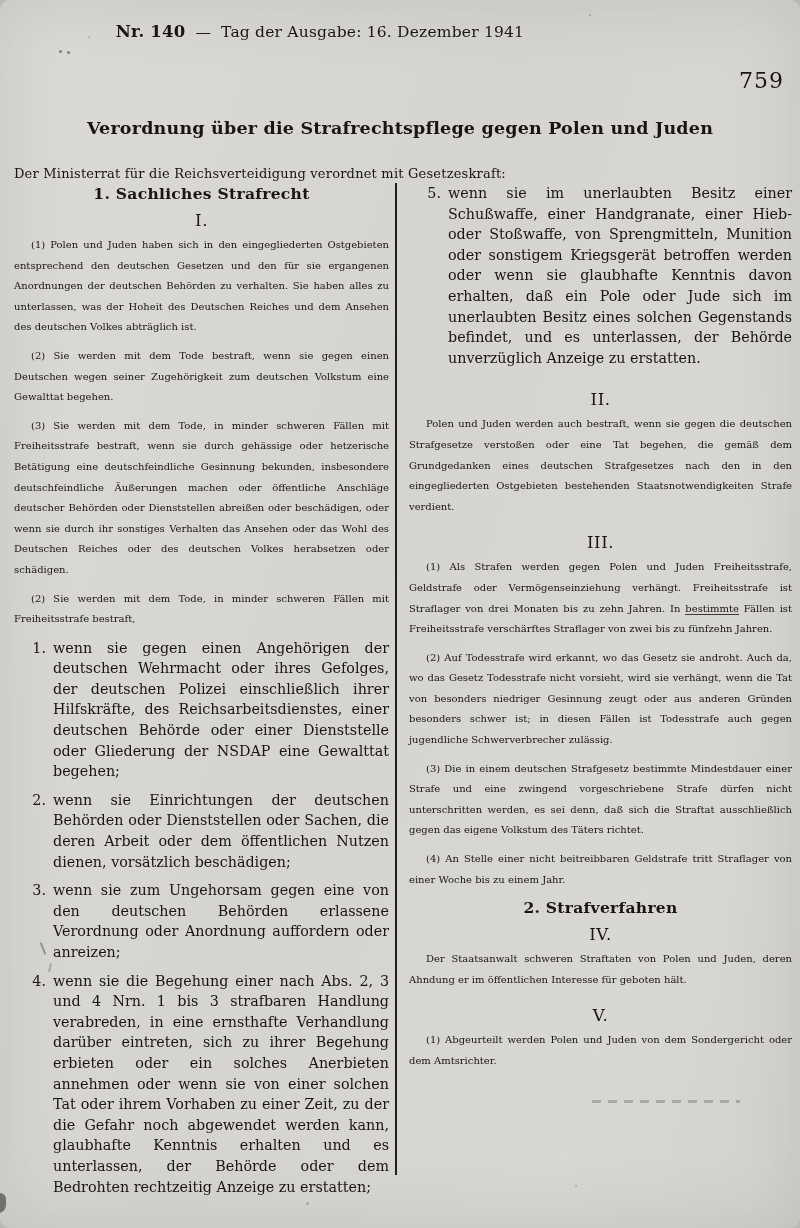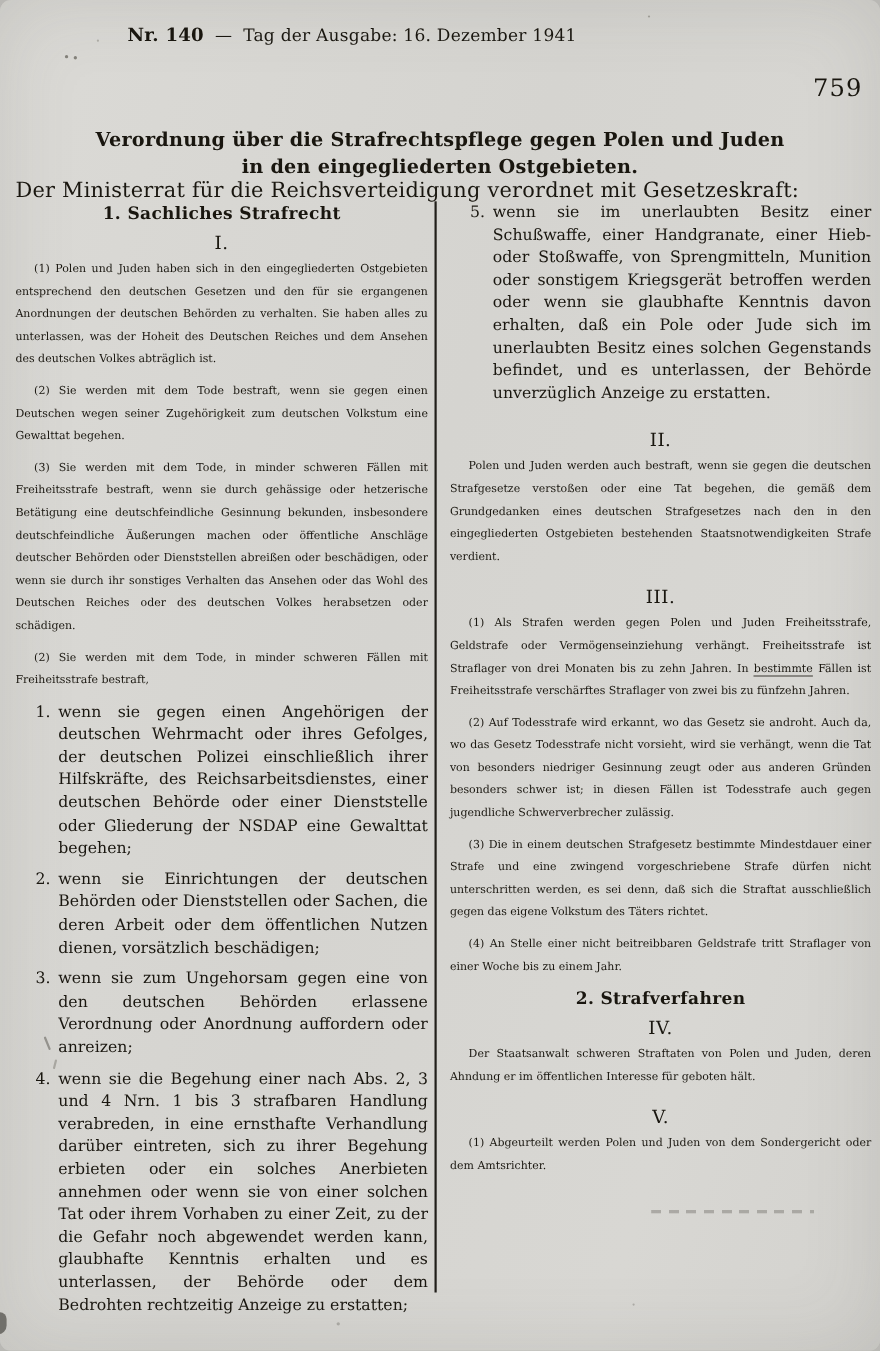--- a/index.html
+++ b/index.html
@@ -29,22 +29,22 @@
   .page-number {
     position: absolute; top: 20px; right: 16px;
     font-weight: normal; font-size: 22px; letter-spacing: 1px; margin-top: 48px;
   }
   
   .title-block { position: absolute; top: 69px; left: 0; width: 100%; text-align: center; margin-top: 48px; }
   .title-line  { font-weight: bold; font-size: 17.5px; line-height: 23.5px; letter-spacing: 0.2px; }
   .title-date  { font-weight: bold; font-size: 16px; margin-top: 8px; }
   
   .intro {
-    position: absolute; top: 143px; left: 14px; right: 12px;
-    font-size: 19px; letter-spacing: 0.2px;
+    position: absolute; top: 153px; left: 14px; right: 12px;
+    font-size: 13px; letter-spacing: 0.2px;
   }
   
   .columns { position: absolute; top: 181px; left: 14px; right: 8px; display: flex; align-items: flex-start; }
   .col { width: 375px; }
   .col-right { flex: 1; padding-left: 8px; }
   .divider { width: 2px; height: 992px; background: #211f1a; margin: 2px 4px 0 6px; }
 
   .sec-head { text-align: center; font-weight: bold; font-size: 15.5px; margin: 3px 0 2px; letter-spacing: 0.3px; }
   .artnum   { text-align: center; font-size: 16.5px; margin: 8px 0 4px; letter-spacing: 0.5px; }
   .para {
@@ -88,21 +88,20 @@
 
 <div class="page">
 
   <div class="header-line">
     <span class="issue-no">Nr. 140</span><span class="header-dash">—</span><span>Tag der Ausgabe: 16. Dezember 1941</span>
   </div>
   <div class="page-number">759</div>
 
   <div class="title-block">
     <div class="title-line">Verordnung über die Strafrechtspflege gegen Polen und Juden</div>
-    <div class="title-line">in den eingegliederten Ostgebieten.</div>
   </div>
 
   <p class="intro">Der Ministerrat für die Reichsverteidigung verordnet mit Gesetzeskraft:</p>
 
   <div class="columns">
 
     <div class="col col-left">
       <h3 class="sec-head">1. Sachliches Strafrecht</h3>
       <div class="artnum">I.</div>
 

